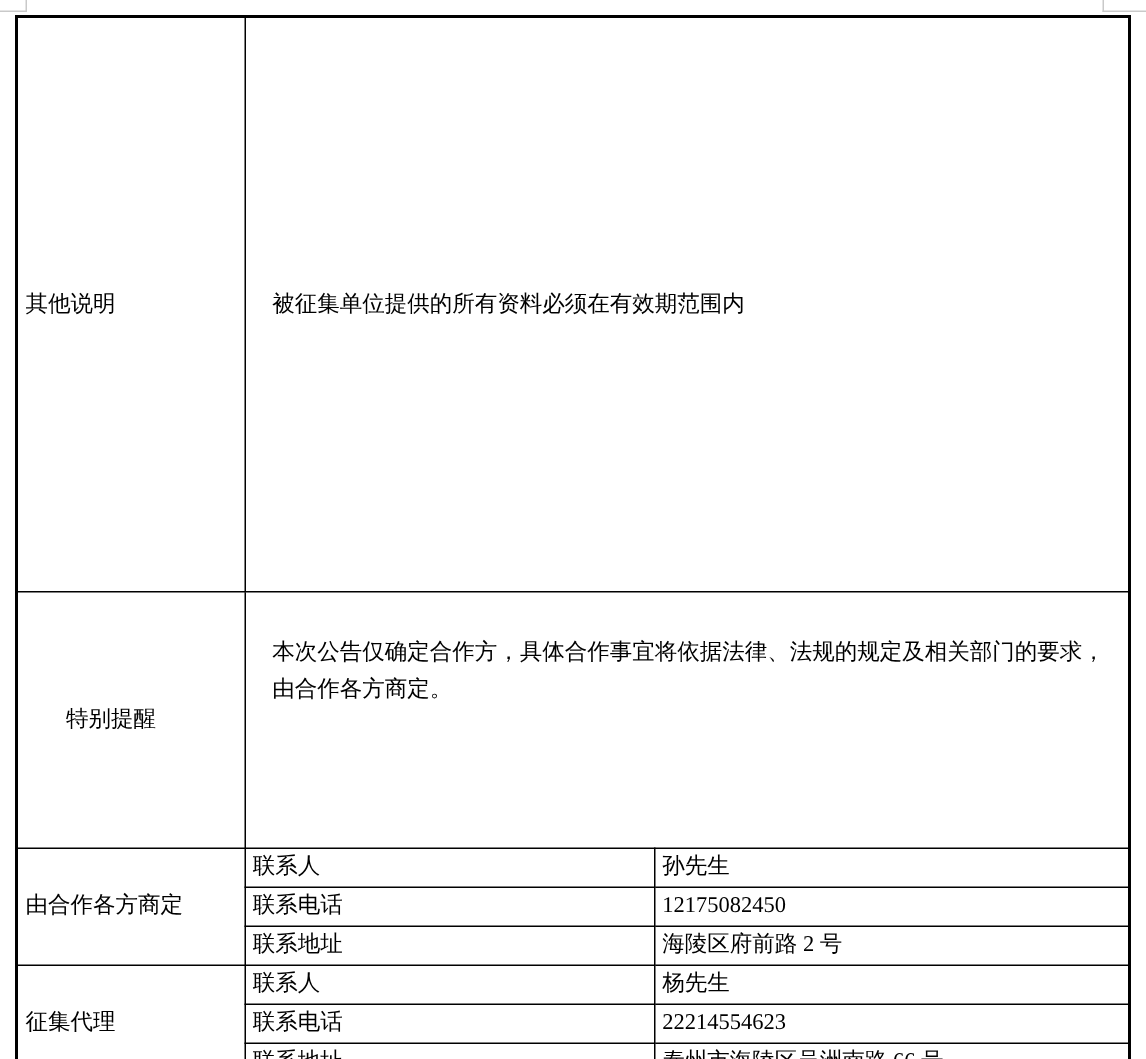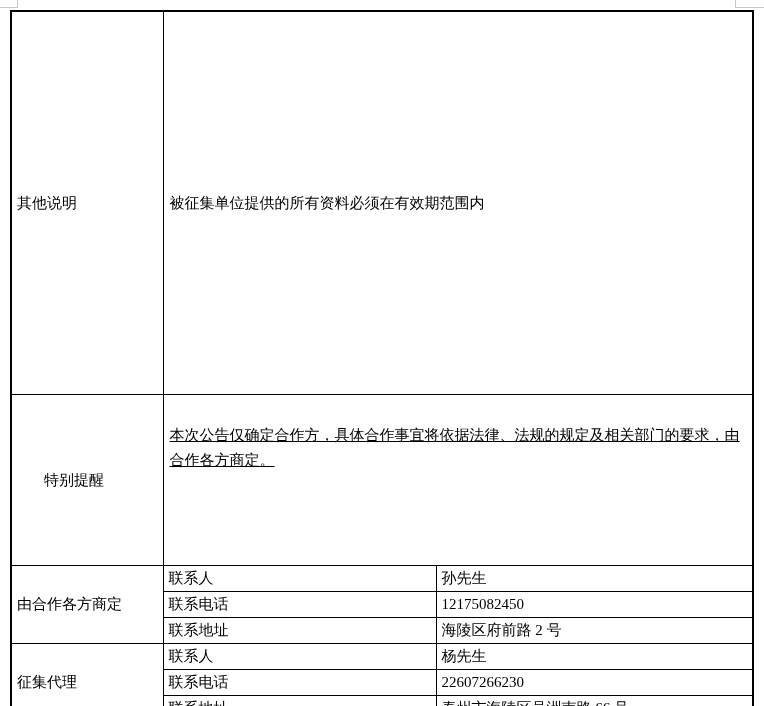--- a/index.html
+++ b/index.html
@@ -23,22 +23,22 @@
     vertical-align:middle;
     font-size:15px;
     line-height:25px;
     padding:0 4px 0 5px;
     overflow:hidden;
     word-break:break-all;
   }
   .row-other td{height:382px;margin-left:15px;}
   .row-special td{height:142px;padding-left:32px;}
   .contact-row td{height:25px;margin-top:25px;}
-  td.content-cell{padding-left:6px;padding-right:6px;}
-  td.content-top{vertical-align:top;padding-top:28px;text-decoration:underline;}
+  td.content-cell{padding-left:18px;padding-right:6px;}
+  td.content-top{vertical-align:top;padding-top:28px;}
   td.group-cell{vertical-align:middle;}
 </style>
 </head>
 <body>
 
 <div class="grid-stub stub-h-left"></div>
 <div class="grid-stub stub-v-left"></div>
 <div class="grid-stub stub-h-right"></div>
 <div class="grid-stub stub-v-right"></div>
 
@@ -73,20 +73,20 @@
       <td class="value-cell">海陵区府前路 2 号</td>
     </tr>
 
     <tr class="contact-row">
       <td class="label-cell group-cell" rowspan="3">征集代理</td>
       <td class="field-cell">联系人</td>
       <td class="value-cell">杨先生</td>
     </tr>
     <tr class="contact-row">
       <td class="field-cell">联系电话</td>
-      <td class="value-cell">22607266230</td>
+      <td class="value-cell">22214554623</td>
     </tr>
     <tr class="contact-row">
       <td class="field-cell">联系地址</td>
       <td class="value-cell">泰州市海陵区吴洲南路 66 号</td>
     </tr>
   </tbody>
 </table>
 
 </body></html>

